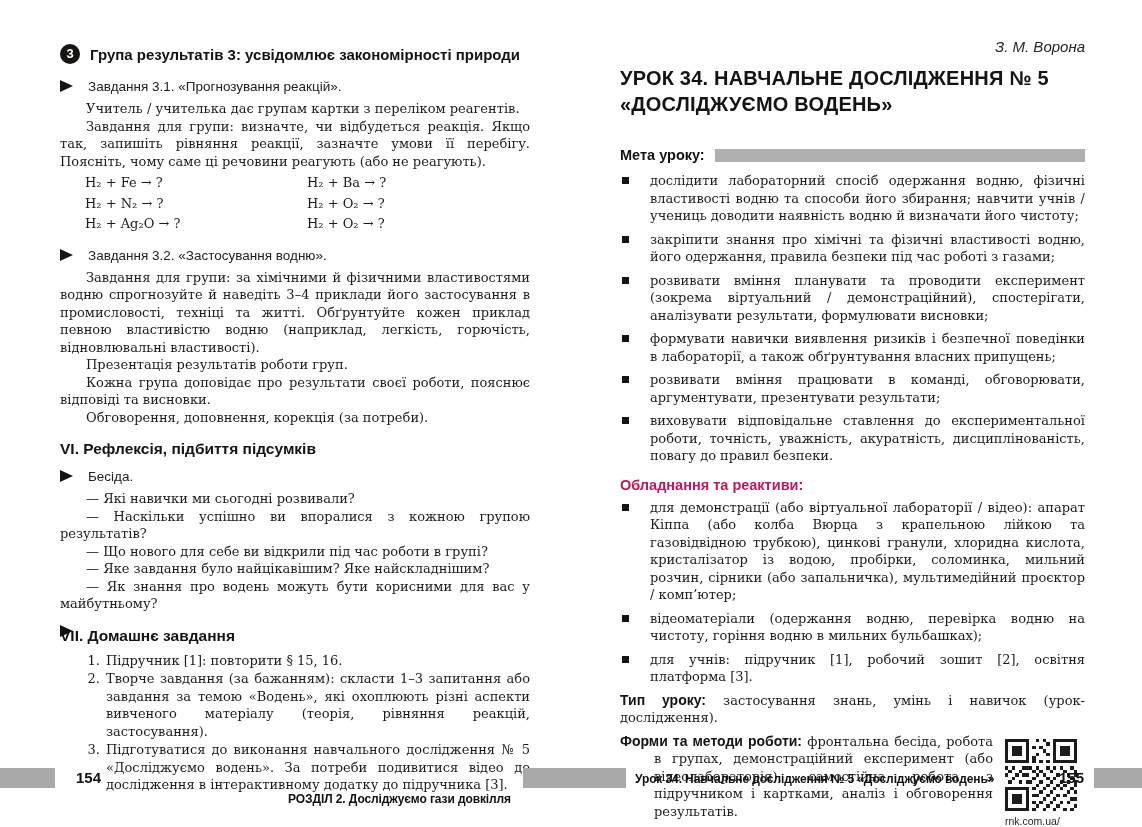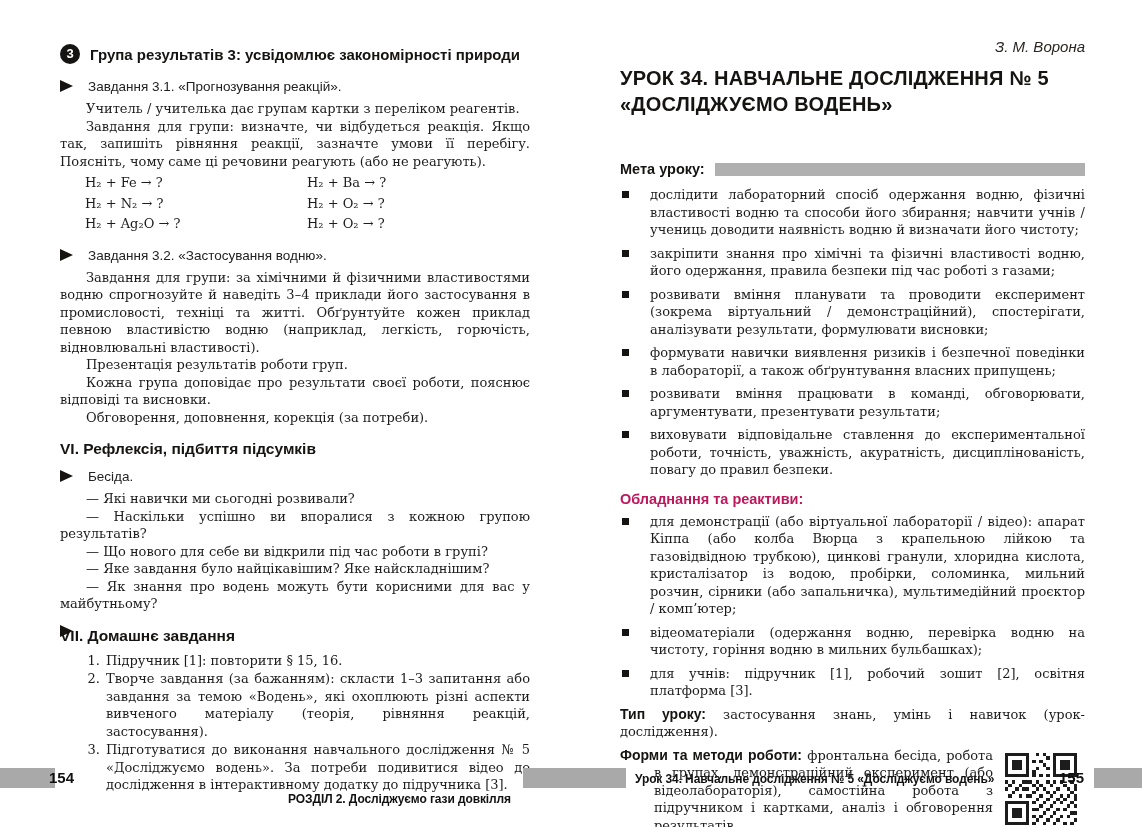--- a/index.html
+++ b/index.html
@@ -30,21 +30,21 @@
 
   .hang{position:relative;padding-left:28px;margin:10px 0 5px;
         font:13.5px/17px "Liberation Sans",sans-serif;color:#222;text-align:justify;}
 
   ol.homework{margin:0;padding:0 0 0 44px;font:13px/17.5px "DejaVu Serif",serif;}
   ol.homework li{margin:0 0 1px 0;text-align:justify;padding-left:2px;}
 
   
   .author{text-align:right;font:italic 15px "Liberation Sans",sans-serif;color:#2a2522;margin:0 0 10px;}
   .lesson-title{font:700 20px/26px "Liberation Sans",sans-serif;color:#161412;letter-spacing:.2px;margin:0;}
-  .meta-row{display:flex;align-items:center;gap:10px;margin:44px 0 9px;
+  .meta-row{display:flex;align-items:center;gap:10px;margin:30px 0 9px;
             font:700 14.5px "Liberation Sans",sans-serif;color:#161412;}
   .meta-bar{flex:1;height:13px;background:#b0b0b0;}
 
   .sq-item{position:relative;padding-left:30px;margin:0 0 6px;text-align:justify;
            font:13px/17.5px "DejaVu Serif",serif;}
   .sq{position:absolute;left:2px;top:5px;width:7px;height:7px;background:#161412;}
 
   .bold-head{font:700 14.5px "Liberation Sans",sans-serif;color:#be185d;margin:12px 0 6px;}
   .labeled{margin:0 0 6px;text-align:justify;font:13px/17.5px "DejaVu Serif",serif;}
   .labeled .lbl{font:700 14px "Liberation Sans",sans-serif;color:#161412;}
@@ -56,21 +56,21 @@
 
   .support-head{font:700 14.5px "Liberation Sans",sans-serif;color:#161412;margin:10px 0 0;}
 
   
   .footer{position:absolute;left:0;right:0;bottom:39px;height:20px;}
   .fbar{position:absolute;top:0;height:20px;background:#a9a9a9;}
   .fbar.edgeL{left:0;width:55px;}
   .fbar.edgeR{right:0;width:48px;}
   .fpage{position:absolute;top:1px;font:700 15px "Liberation Sans",sans-serif;color:#111;}
   .ftext{position:absolute;top:4px;font:700 12px "Liberation Sans",sans-serif;color:#111;letter-spacing:-.1px;}
-  .page.left .fpage{left:49px;}
+  .page.left .fpage{left:76px;}
   .page.left .ftext{right:60px;margin-top:20px;}
   .page.right .ftext{left:64px;}
   .page.right .fpage{right:58px;}
 </style>
 </head>
 <body>
 
 <div class="spread">
 
   <div class="page left">

